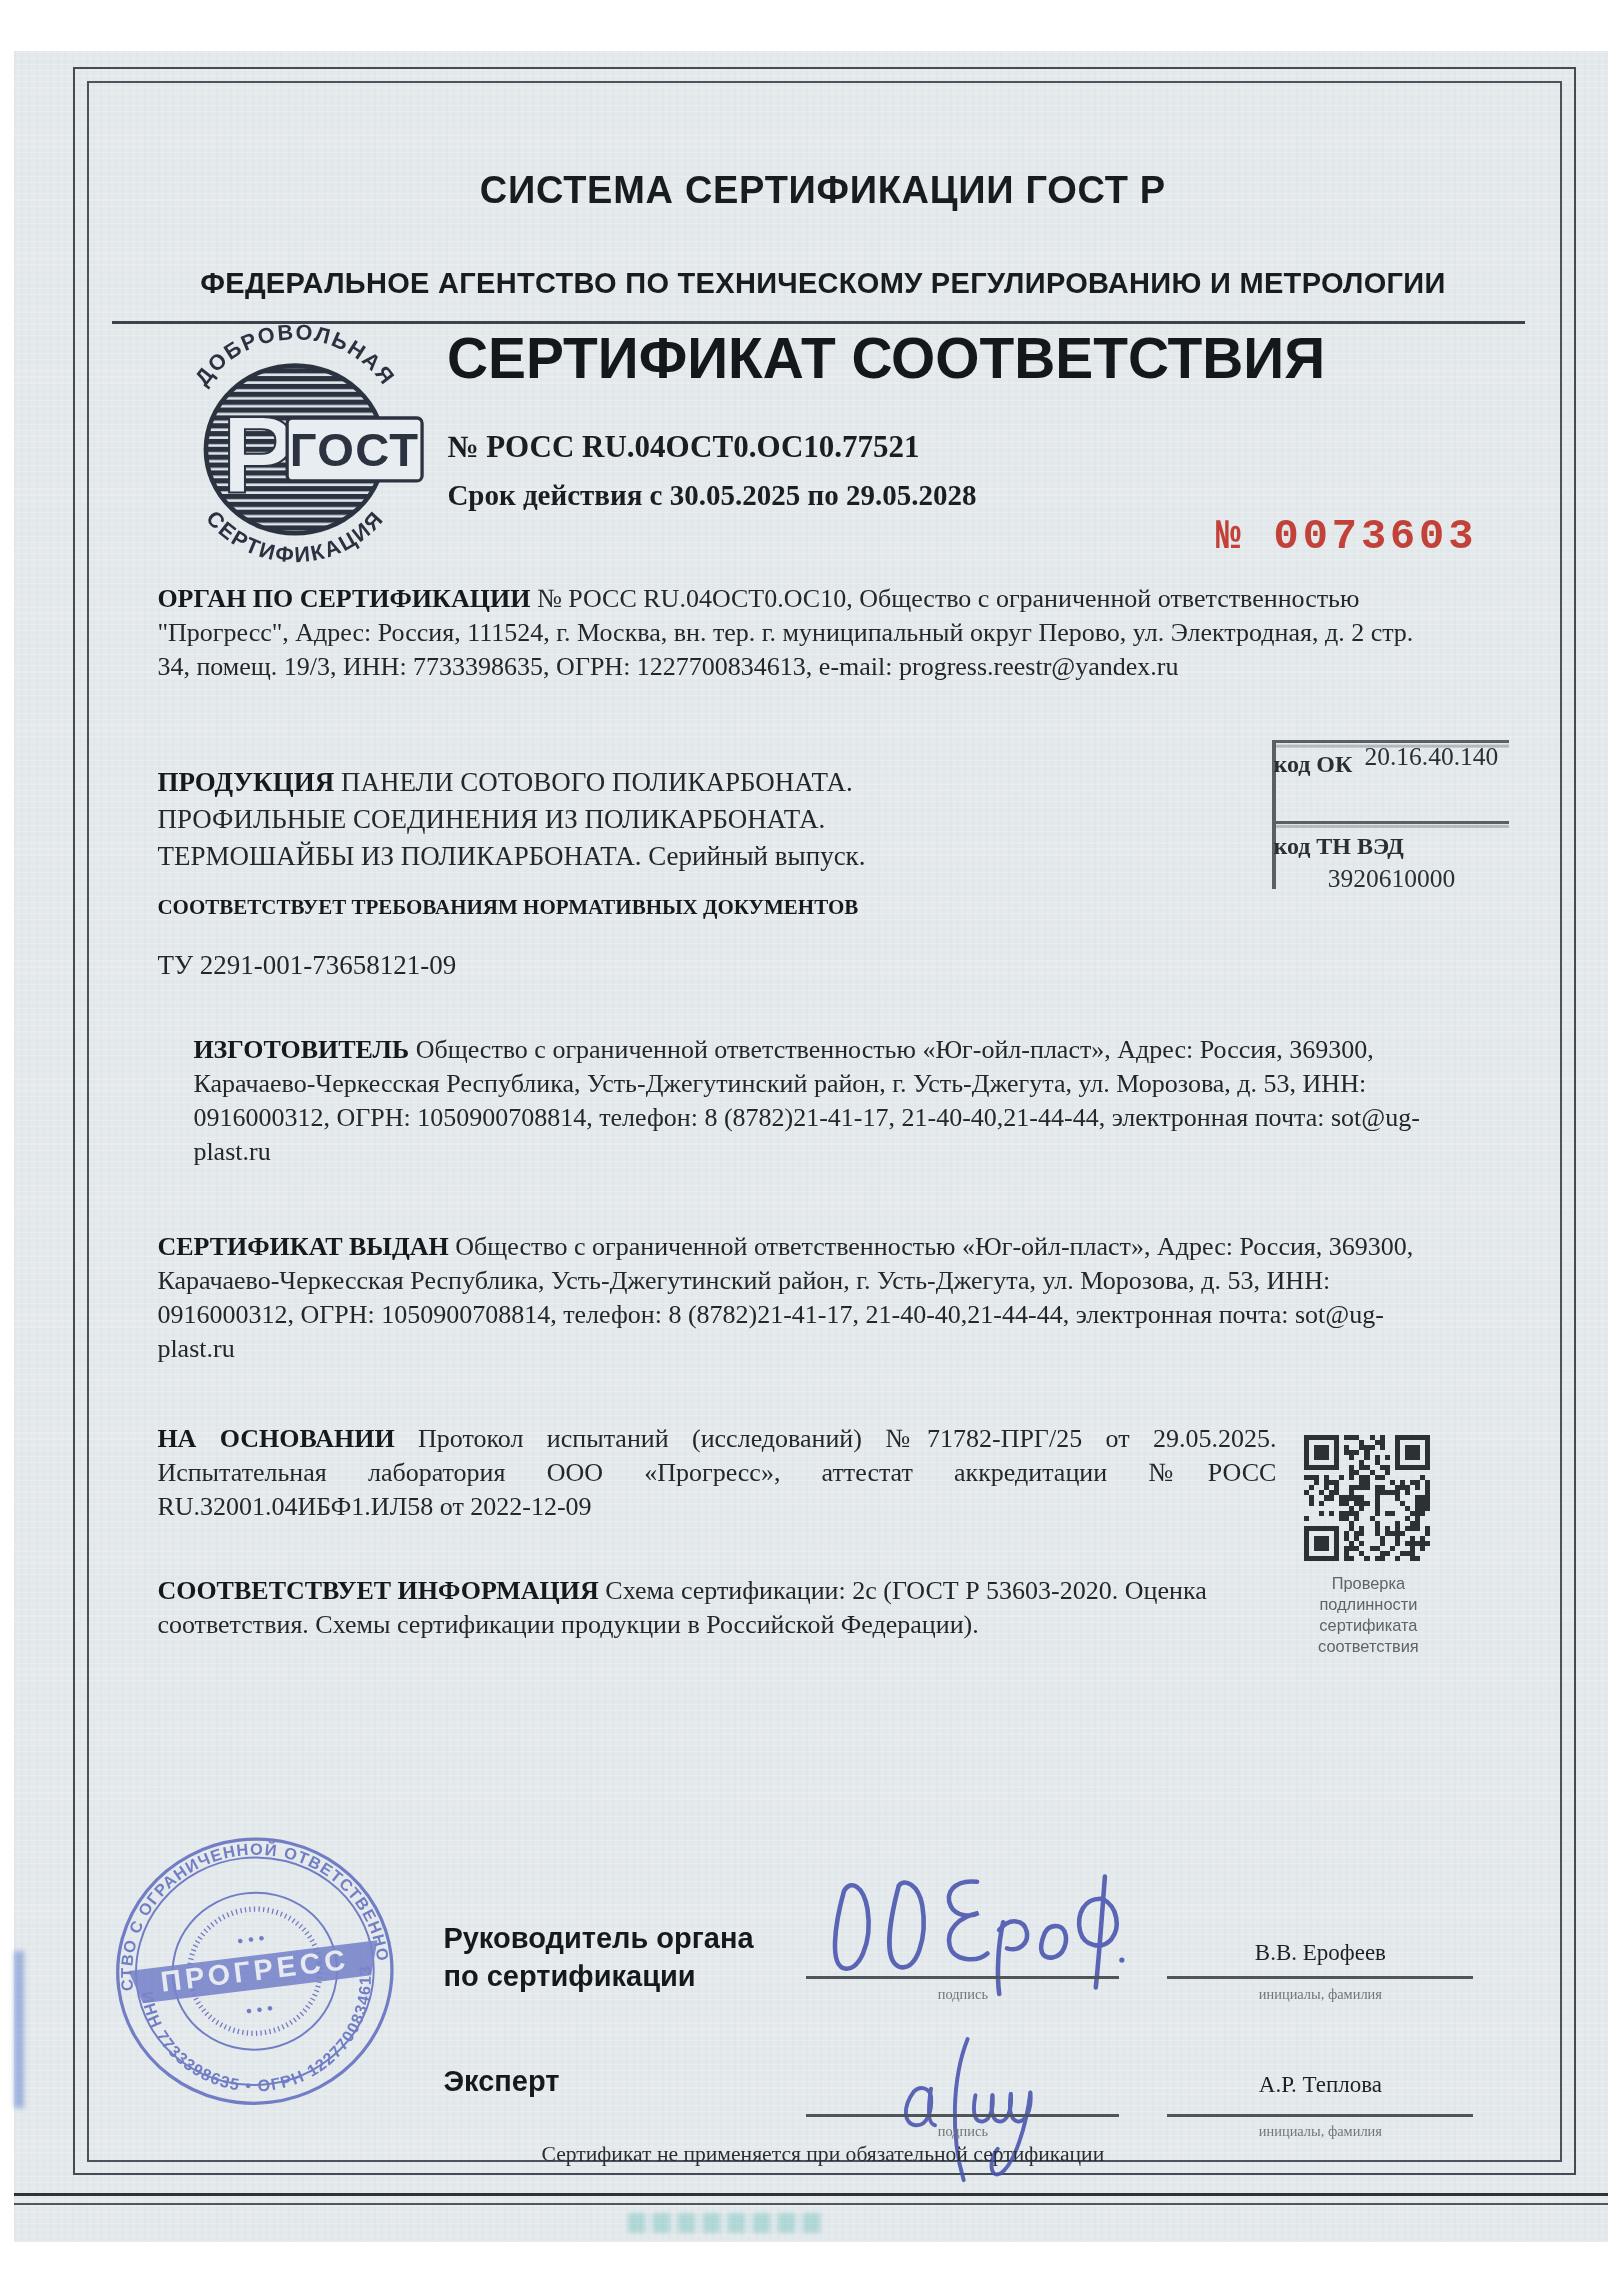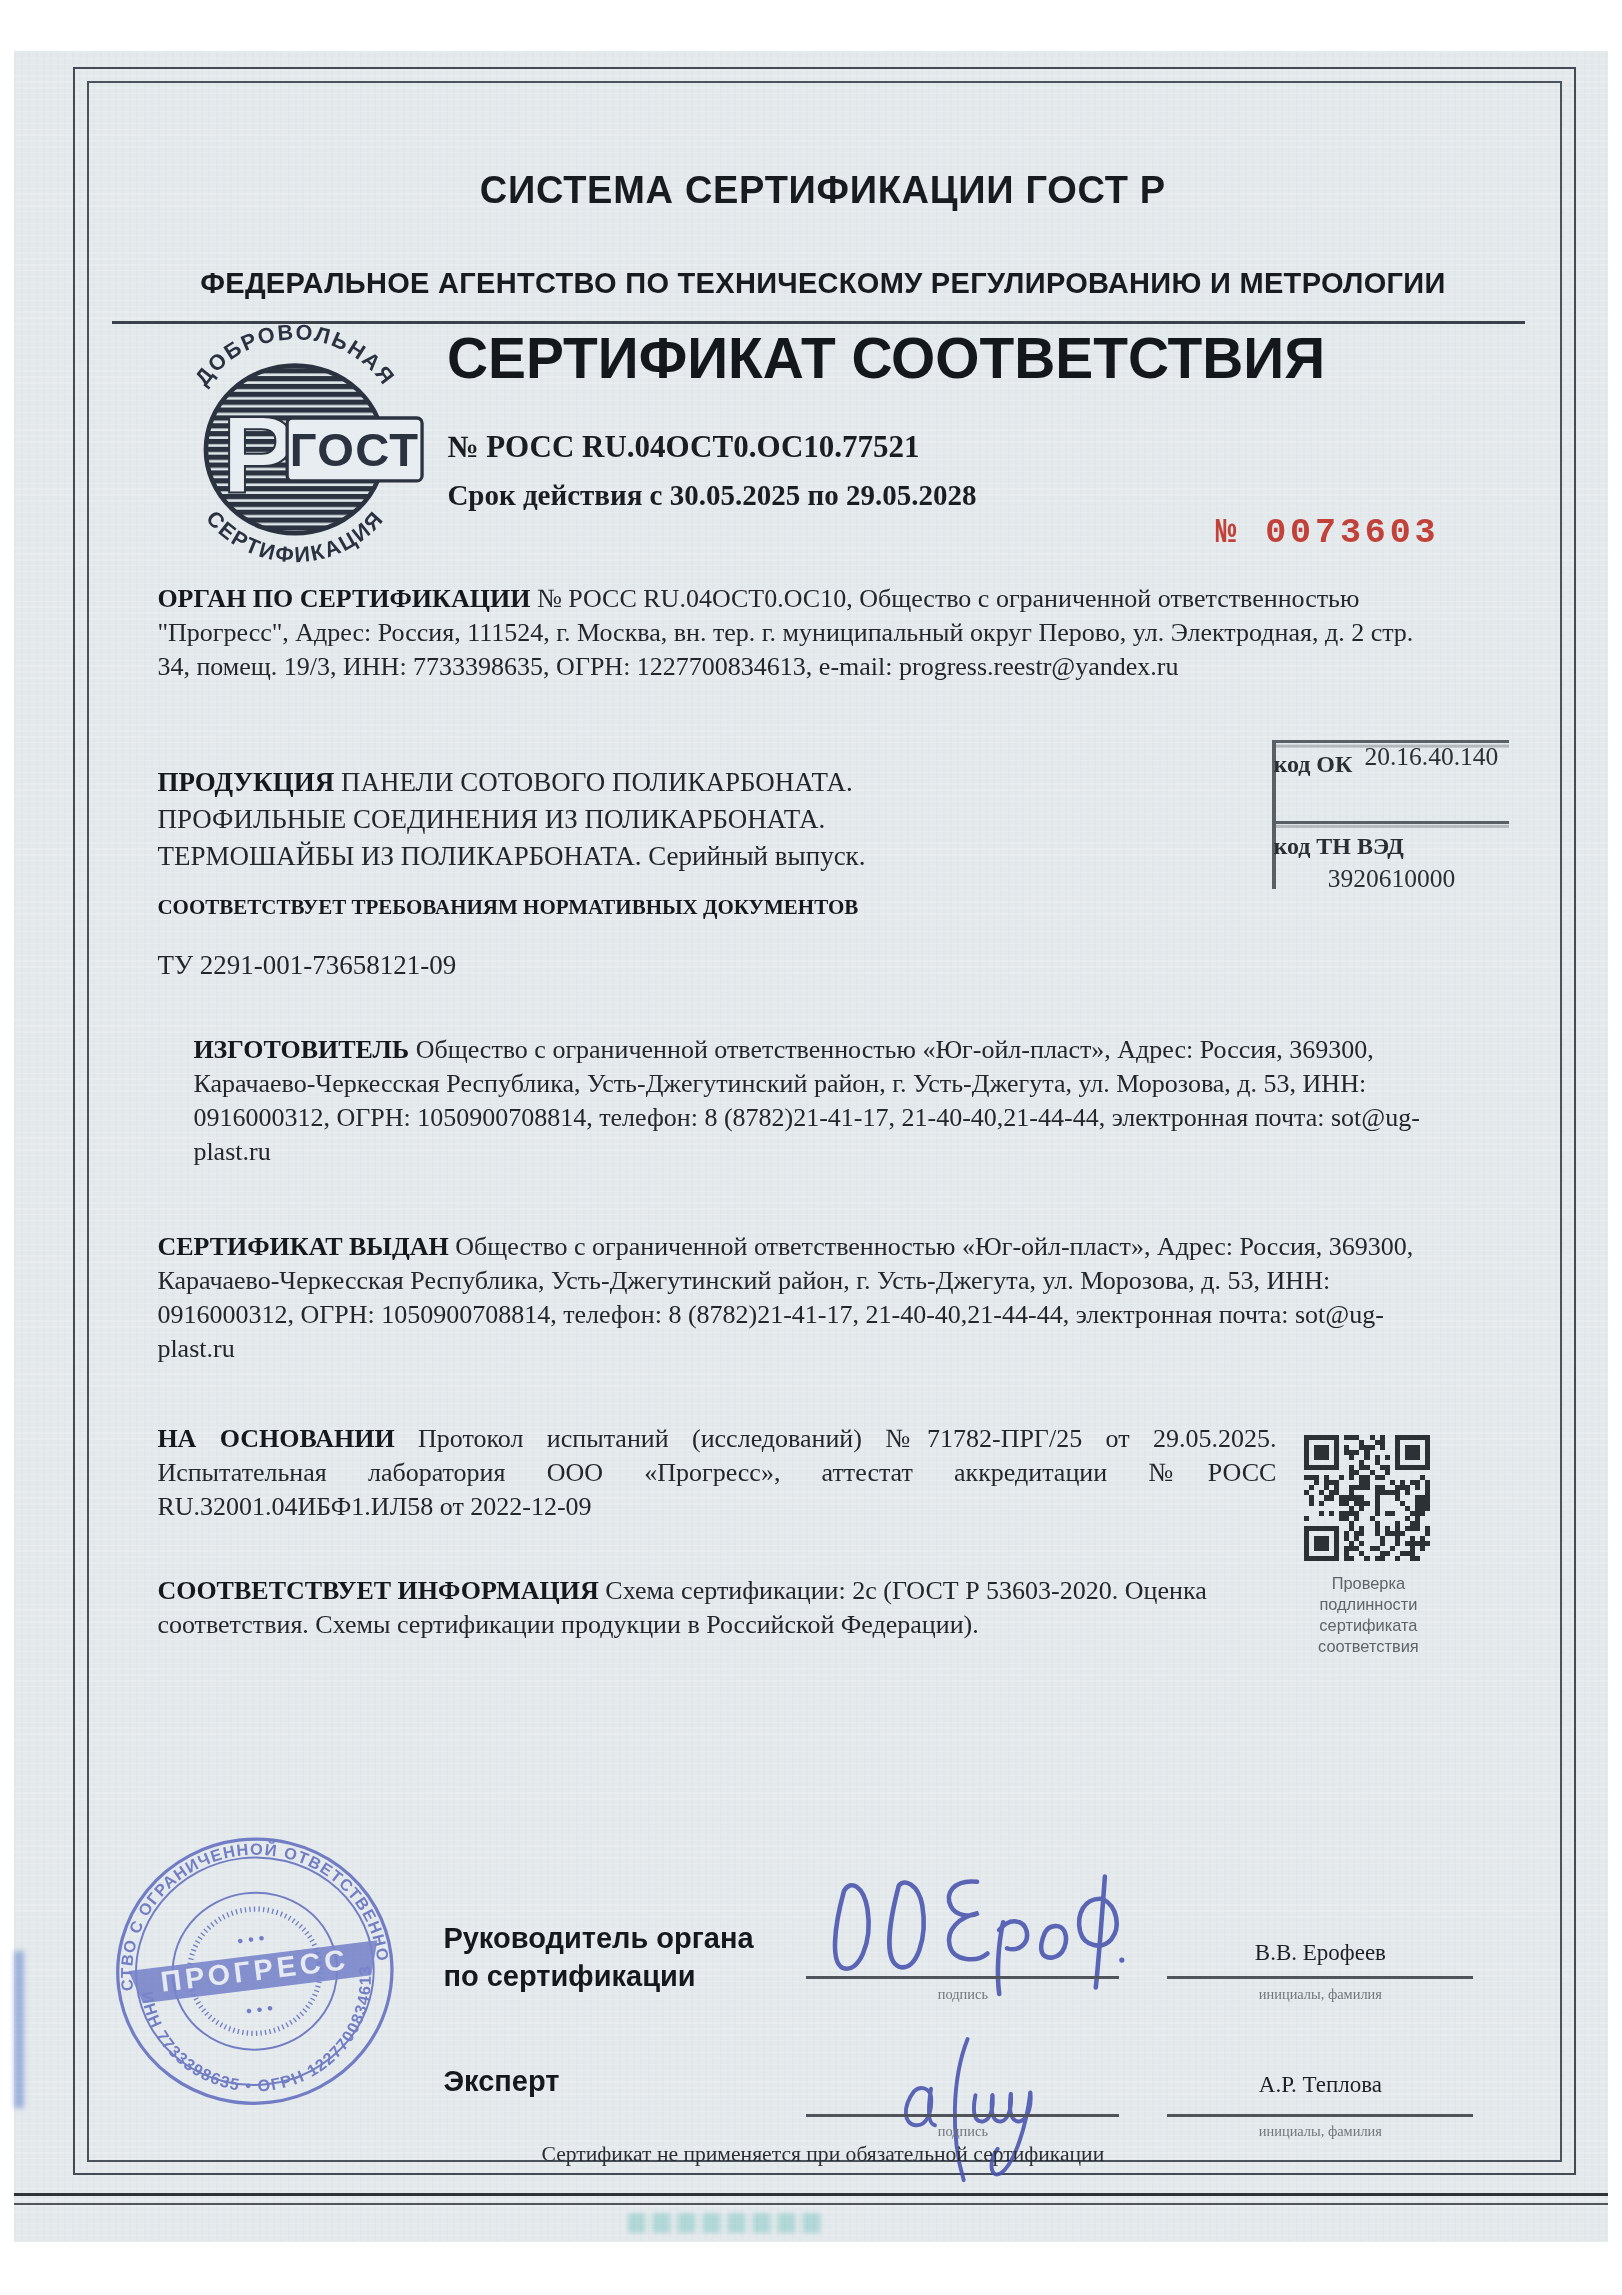--- a/index.html
+++ b/index.html
@@ -15,21 +15,21 @@
   .abs{position:absolute;}
   .h1{font-family:"Liberation Sans",sans-serif;font-weight:700;font-size:38px;letter-spacing:0.7px;
       color:#181c20;text-align:center;width:1499px;left:59px;top:118px;}
   .h2{font-family:"Liberation Sans",sans-serif;font-weight:700;font-size:29px;letter-spacing:0.3px;
       color:#181c20;text-align:center;width:1499px;left:59px;top:216px;}
   .head-rule{left:98px;top:270px;width:1413px;height:3.3px;background:#3c4249;}
   .doc-title{font-family:"Liberation Sans",sans-serif;font-weight:700;font-size:58px;color:#14181c;
              left:433px;top:273px;letter-spacing:0px;transform:scaleX(.98);transform-origin:left;}
   .num-line{font-weight:700;font-size:31px;left:433px;top:378px;color:#1a1e22;}
   .valid-line{font-weight:700;font-size:29px;left:433px;top:428px;color:#1a1e22;}
-  .red-num{font-family:"Liberation Mono",monospace;font-weight:700;font-size:35px;letter-spacing:3.9px;
+  .red-num{font-family:"Liberation Mono",monospace;font-weight:700;font-size:42px;letter-spacing:3.9px;
            color:#c2423a;left:1201px;top:462px;}
   .para{font-size:26px;line-height:34px;color:#23272b;}
   .para .b, .b{font-weight:700;color:#15191d;}
   .organ{left:143px;top:505px;width:1277px;}
   .product{left:143px;top:686px;width:1086px;font-size:27px;line-height:37px;white-space:pre-line;}
   .codes-vline{left:1258px;top:689px;width:3.3px;height:149px;background:#596066;}
   .codes-h1{left:1258px;top:689px;width:237px;height:2.6px;background:#596066;box-shadow:0 4.6px 0 rgba(89,96,102,.35);}
   .codes-h2{left:1258px;top:770px;width:237px;height:2.6px;background:#596066;box-shadow:0 3.9px 0 rgba(89,96,102,.35);}
   .code-lbl{width:236px;left:1259px;text-align:left;font-weight:700;font-size:24px;color:#2a2f34;}
   .code-val{width:236px;left:1259px;text-align:center;font-size:25.5px;color:#2a2f34;}

